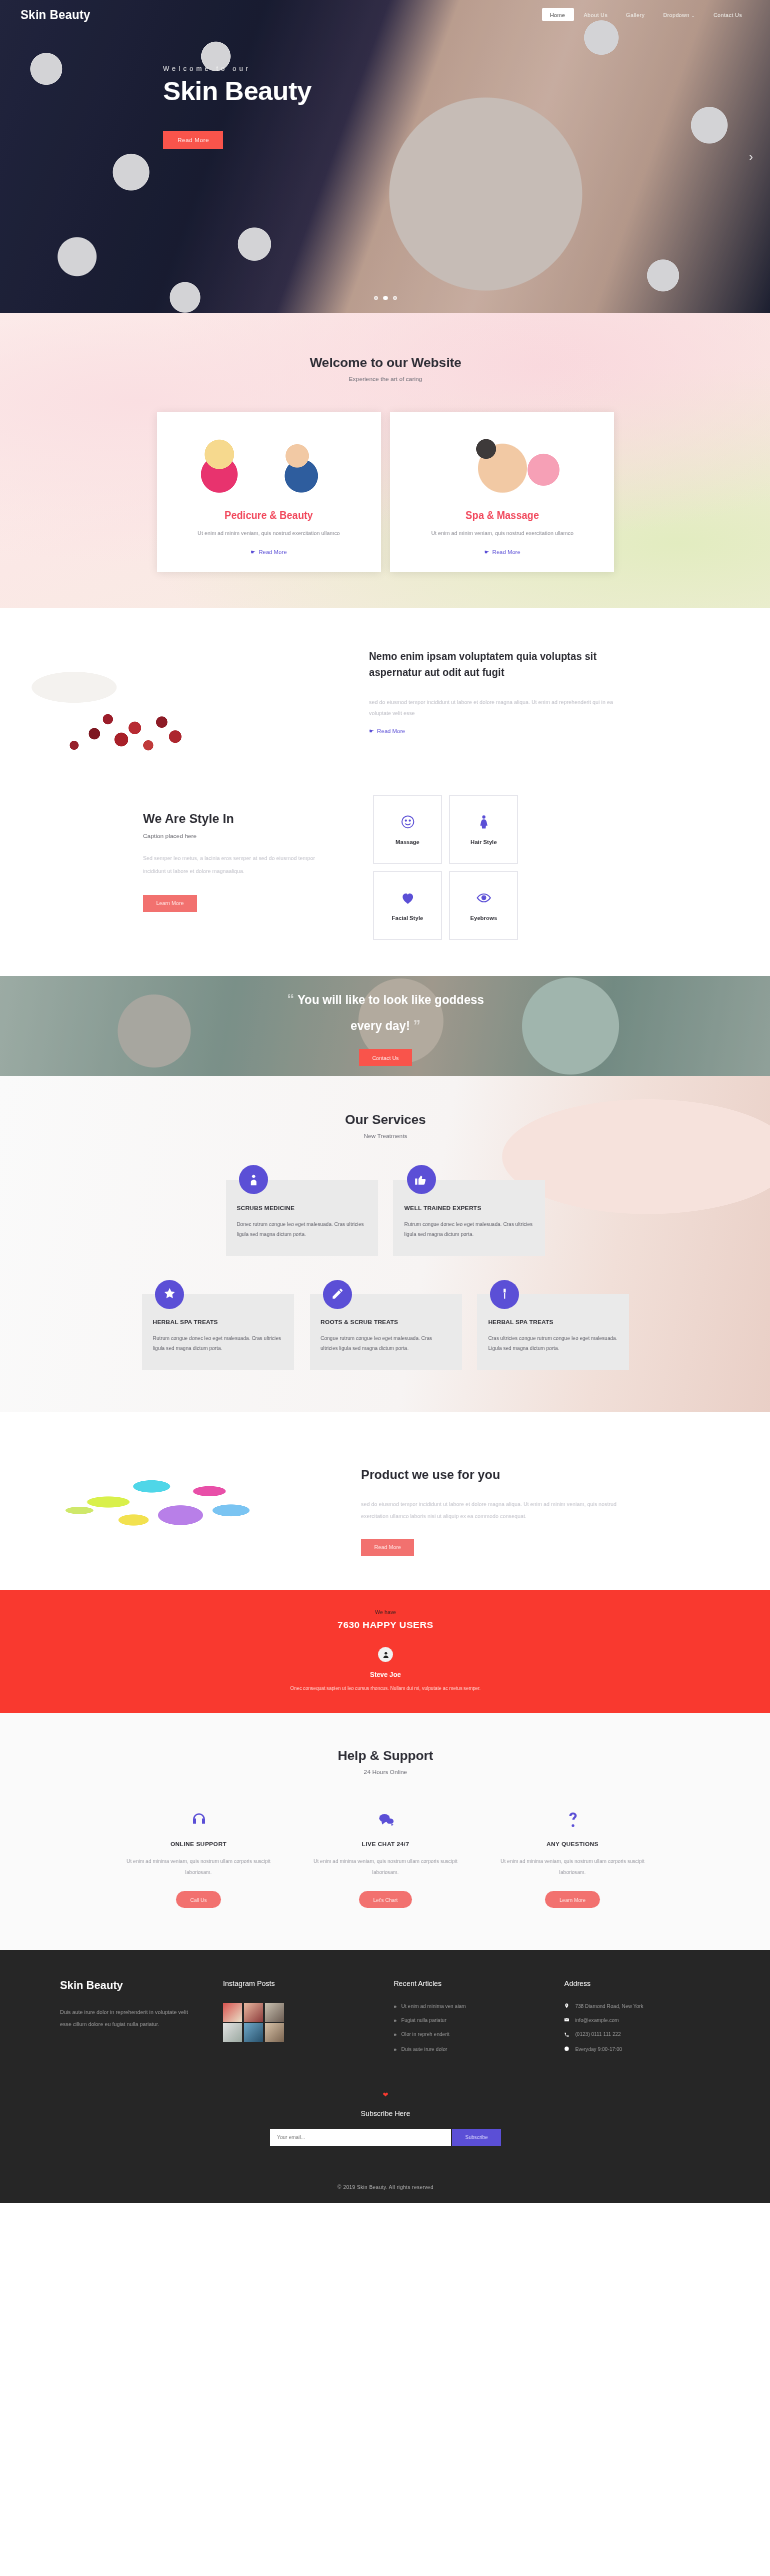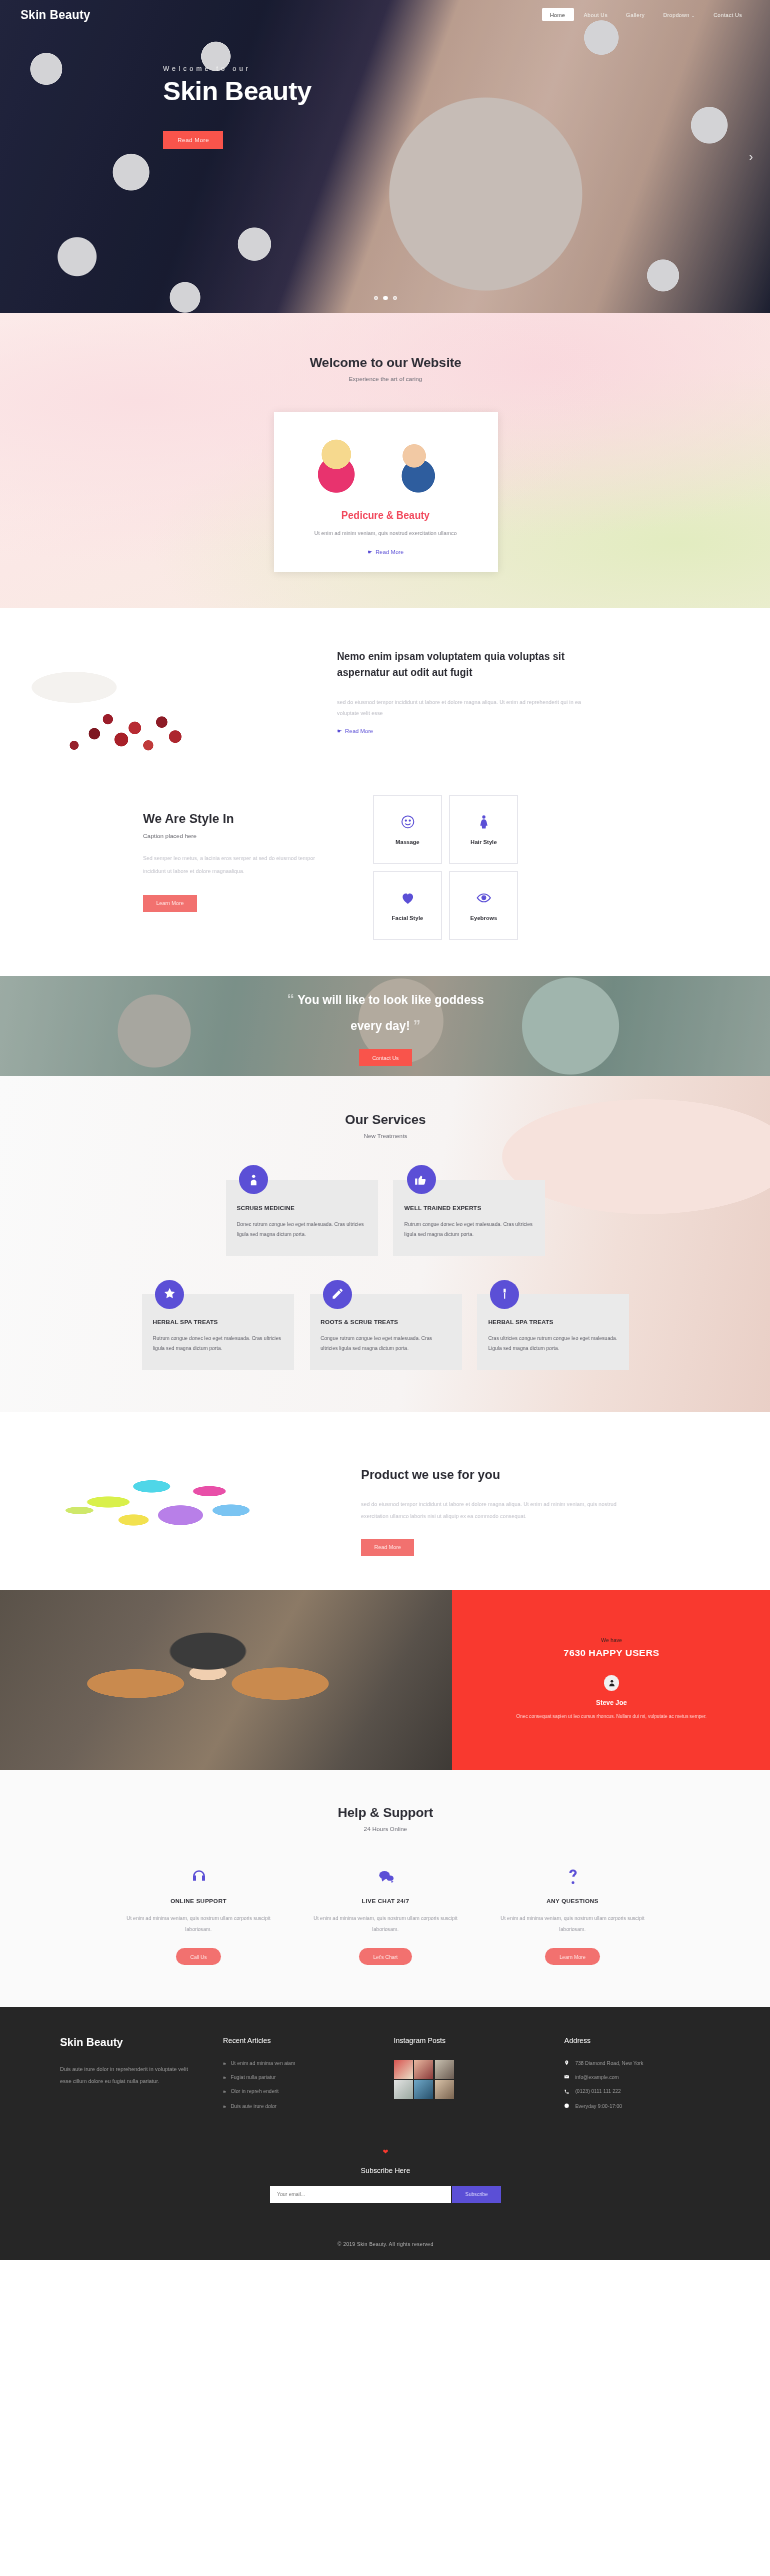--- a/index.html
+++ b/index.html
@@ -116,21 +116,21 @@
   .card h3 { margin-top:11px; font-size:10px; color:#f1485c; font-weight:bold; }
   .card p { margin-top:7.2px; font-size:5.4px; color:#8b8b93; line-height:1.9; padding:0 18px; }
   .readmore {
     display:inline-block; margin-top:11px; font-size:5.7px; color:#5b4fd6;
     text-decoration:none; cursor:pointer;
   }
   .readmore .h { margin-right:3px; }
 
   
   .nemo { position:relative; padding:30px 0 0; background:#fff; }
-  .nemo-row { display:flex; align-items:flex-start; }
+  .nemo-row { display:flex; align-items:flex-start;gap:32px; }
   .petals {
     width:337px; height:145px; flex:none; position:relative;
     background:
       radial-gradient(ellipse at 22% 34%, #f4f2ef 0 42px, rgba(0,0,0,0) 43px),
       radial-gradient(circle at 32% 56%, #9b1d2a 0 4.8px, rgba(0,0,0,0) 5.4px),
       radial-gradient(circle at 40% 62%, #b72b33 0 6px, rgba(0,0,0,0) 6.6px),
       radial-gradient(circle at 48% 58%, #8d1b26 0 5.4px, rgba(0,0,0,0) 6px),
       radial-gradient(circle at 36% 70%, #a82029 0 6.6px, rgba(0,0,0,0) 7.2px),
       radial-gradient(circle at 44% 74%, #c03a3a 0 4.8px, rgba(0,0,0,0) 5.4px),
       radial-gradient(circle at 28% 66%, #7e1822 0 5.4px, rgba(0,0,0,0) 6px),
@@ -219,21 +219,21 @@
   }
   .prod-text { padding-right:36px; }
   .prod-text h2 { font-size:12.6px; font-weight:bold; color:#2b2b33; line-height:1.45; max-width:151px; }
   .prod-text p { margin-top:15.7px; font-size:5.4px; color:#bfbfc7; line-height:2.2; max-width:259px; }
   .prod-btn {
     margin-top:15.7px; background:#f2716f; color:#ffe6e4; border:none;
     font-size:5.4px; padding:5.4px 13.3px; cursor:pointer; font-family:inherit;
   }
 
   
-  .happy { display:flex; height:180px; }
+  .happy { display:flex; height:123px;flex-direction:column; }
   .happy-img {
     width:452px; position:relative; overflow:hidden;
     background:
       radial-gradient(ellipse at 46% 34%, #3b3b3b 0 37px, rgba(0,0,0,0) 39px),
       radial-gradient(ellipse at 30% 52%, #c98a4e 0 48px, rgba(0,0,0,0) 49px),
       radial-gradient(ellipse at 62% 52%, #c98a4e 0 48px, rgba(0,0,0,0) 49px),
       radial-gradient(ellipse at 46% 46%, #f0cfb0 0 18px, rgba(0,0,0,0) 19px),
       linear-gradient(120deg,#5a5249 0%,#6d6258 30%,#8c7a66 55%,#58514a 80%,#3e3a36 100%);
   }
   .happy-right {
@@ -331,20 +331,26 @@
   <section class="welcome">
     <h2 class="sec-title">Welcome to our Website</h2>
     <p class="sec-sub">Experience the art of caring</p>
     <div class="cards">
       <div class="card">
         <div class="card-ill ill-a"></div>
         <h3>Pedicure &amp; Beauty</h3>
         <p>Ut enim ad minim veniam, quis nostrud exercitation ullamco</p>
         <a class="readmore"><span class="h">☛</span><span>Read More</span></a>
       </div>
+      <div class="card">
+        <div class="card-ill ill-b"></div>
+        <h3>Spa &amp; Massage</h3>
+        <p>Ut enim ad minim veniam, quis nostrud exercitation ullamco</p>
+        <a class="readmore"><span class="h">☛</span><span>Read More</span></a>
+      </div>
     </div>
   </section>
 
   <section class="nemo">
     <div class="nemo-row">
       <div class="petals"></div>
       <div class="nemo-text">
         <h2>Nemo enim ipsam voluptatem quia voluptas sit aspernatur aut odit aut fugit</h2>
         <p>sed do eiusmod tempor incididunt ut labore et dolore magna aliqua. Ut enim ad reprehenderit qui in ea voluptate velit esse</p>
         <a class="readmore"><span class="h">☛</span><span>Read More</span></a>
@@ -528,41 +534,41 @@
   </section>
 
   <footer>
     <div class="f-cols">
       <div class="f-brand">
         <h3>Skin Beauty</h3>
         <p>Duis aute irure dolor in reprehenderit in voluptate velit esse cillum dolore eu fugiat nulla pariatur.</p>
       </div>
 
       <div class="f-col">
-        <h4>Recent Articles</h4>
-        <ul>
-          <li><span class="ar">»</span><span>Ut enim ad minima ven aiam</span></li>
-          <li><span class="ar">»</span><span>Fugiat nulla pariatur</span></li>
-          <li><span class="ar">»</span><span>Olor in repreh enderit</span></li>
-          <li><span class="ar">»</span><span>Duis aute irure dolor</span></li>
-        </ul>
-      </div>
-
-      <div class="f-col">
         <h4>Instagram Posts</h4>
         <div class="insta">
           <i style="background:linear-gradient(135deg,#d8534f,#e9e0c8)"></i>
           <i style="background:linear-gradient(135deg,#e8b8a0,#8c3b3b)"></i>
           <i style="background:linear-gradient(135deg,#c8c0b0,#6b5c52)"></i>
           <i style="background:linear-gradient(135deg,#e3e3e3,#9aa8a0)"></i>
           <i style="background:linear-gradient(135deg,#6fa8c8,#27506b)"></i>
           <i style="background:linear-gradient(135deg,#d8c2a8,#7a6450)"></i>
         </div>
       </div>
 
+      <div class="f-col">
+        <h4>Recent Articles</h4>
+        <ul>
+          <li><span class="ar">»</span><span>Ut enim ad minima ven aiam</span></li>
+          <li><span class="ar">»</span><span>Fugiat nulla pariatur</span></li>
+          <li><span class="ar">»</span><span>Olor in repreh enderit</span></li>
+          <li><span class="ar">»</span><span>Duis aute irure dolor</span></li>
+        </ul>
+      </div>
+
       <div class="f-col addr">
         <h4>Address</h4>
         <ul>
           <li>
               <svg viewBox="0 0 24 24">
                 <path d="M12 2C8.1 2 5 5.1 5 9c0 5.2 7 13 7 13s7-7.8 7-13c0-3.9-3.1-7-7-7zm0 9.5A2.5 2.5 0 1112 6.5a2.5 2.5 0 010 5z"></path>
               </svg>
               <span>738 Diamond Road, New York</span>
             </li>
           <li>

